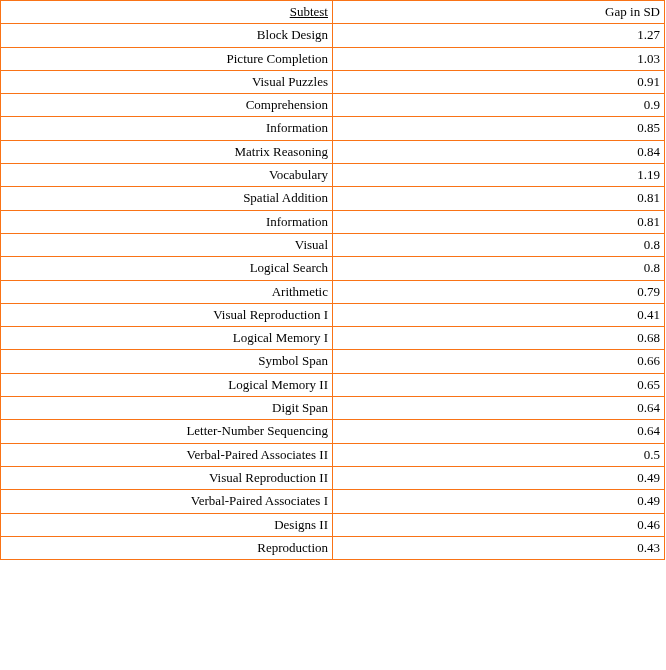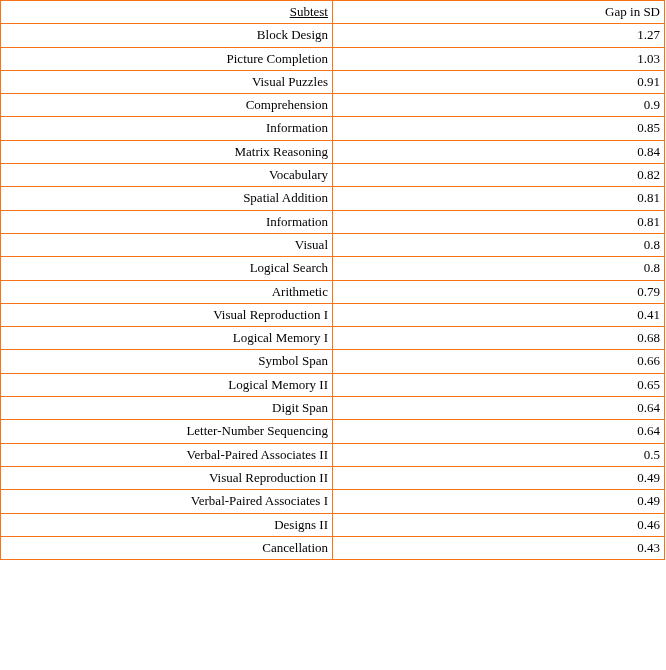--- a/index.html
+++ b/index.html
@@ -84,21 +84,21 @@
       <tr>
         <td>Information</td>
         <td>0.85</td>
       </tr>
       <tr>
         <td>Matrix Reasoning</td>
         <td>0.84</td>
       </tr>
       <tr>
         <td>Vocabulary</td>
-        <td>0.82</td>
+        <td>1.19</td>
       </tr>
       <tr>
         <td>Spatial Addition</td>
         <td>0.81</td>
       </tr>
       <tr>
         <td>Information</td>
         <td>0.81</td>
       </tr>
       <tr>
@@ -147,18 +147,18 @@
       </tr>
       <tr>
         <td>Verbal-Paired Associates I</td>
         <td>0.49</td>
       </tr>
       <tr>
         <td>Designs II</td>
         <td>0.46</td>
       </tr>
       <tr>
-        <td>Cancellation</td>
+        <td>Reproduction</td>
         <td>0.43</td>
       </tr>
     </tbody>
   </table>
 </div>
 
 </body></html>

